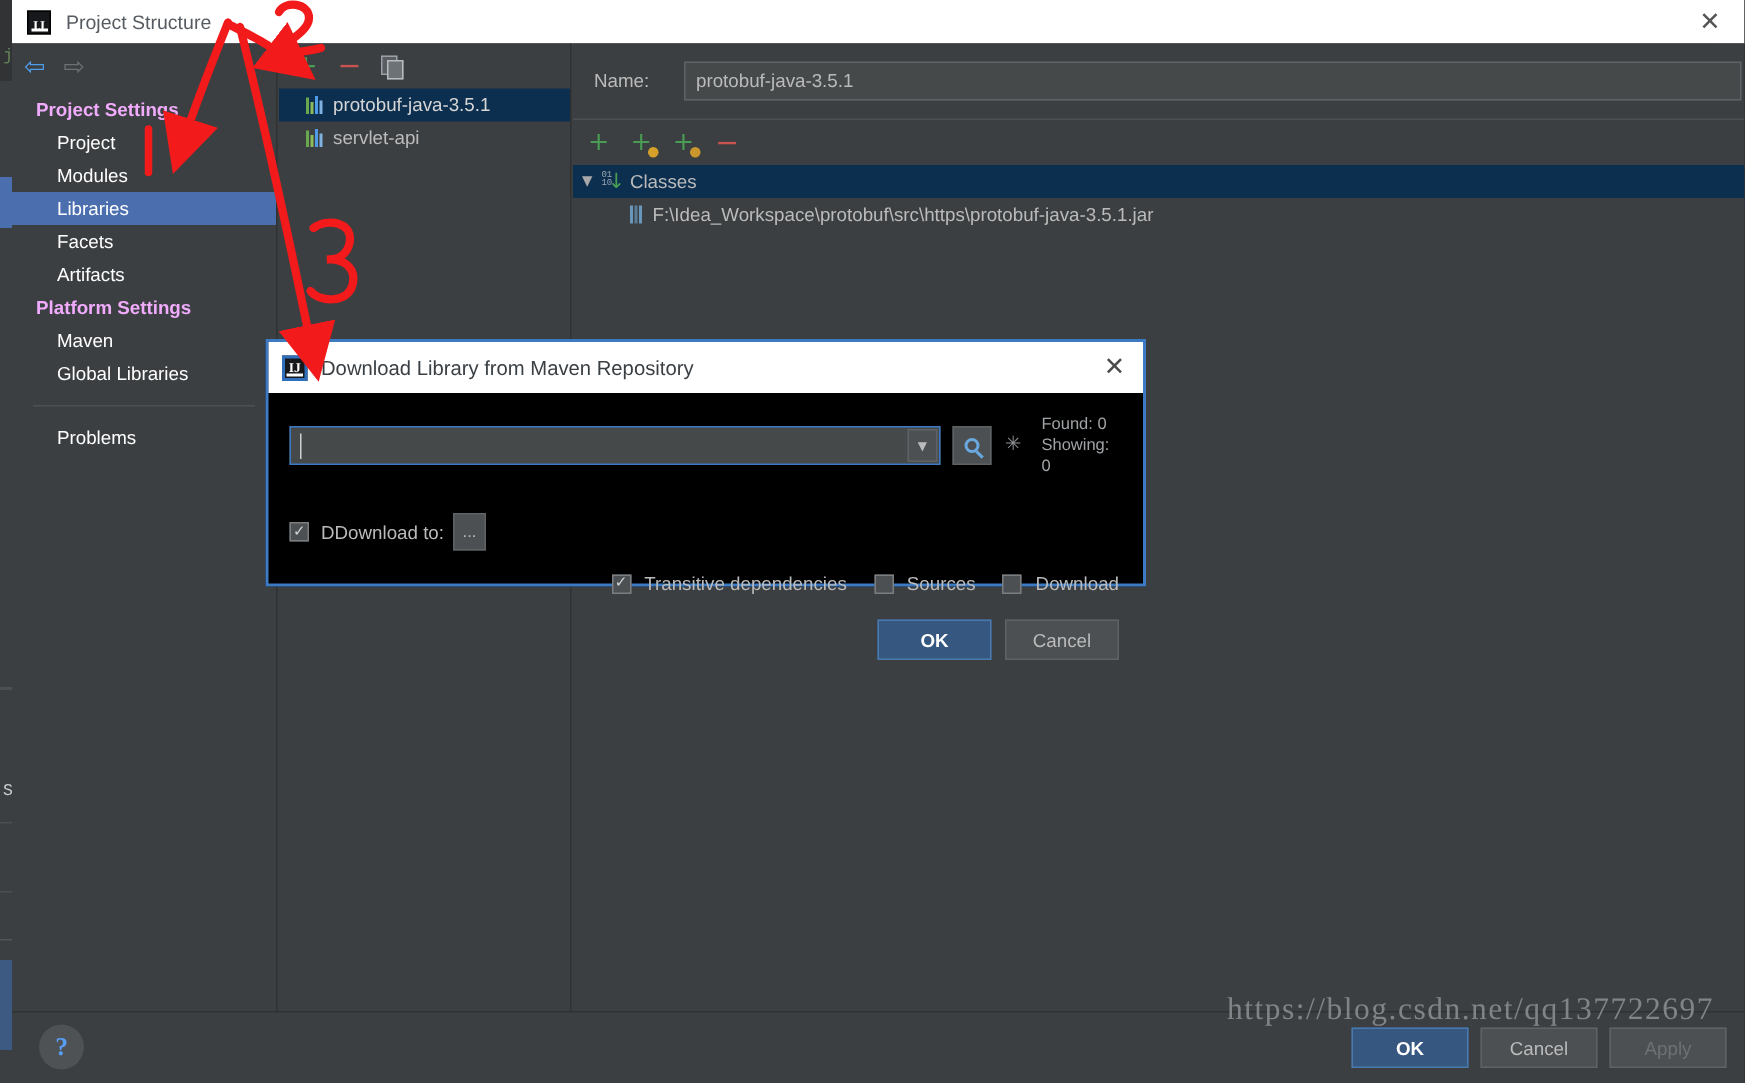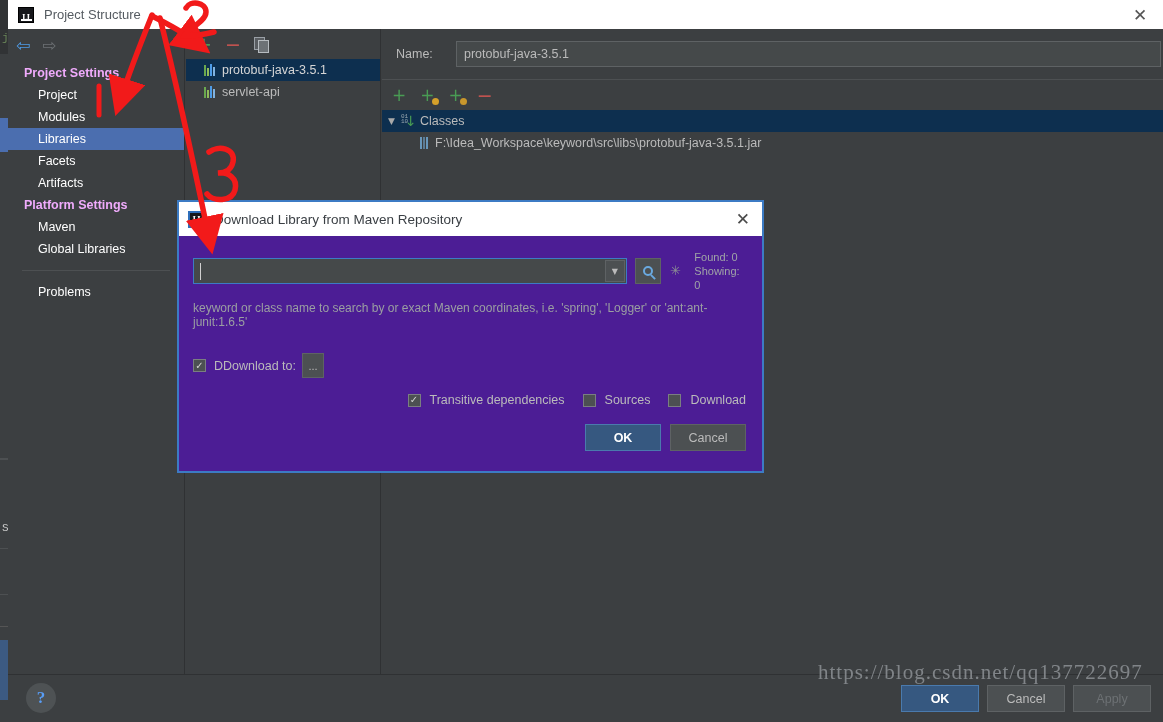--- a/index.html
+++ b/index.html
@@ -120,21 +120,21 @@
     height: 27px; min-width: 78px; padding: 0 14px;
     background: #4c5052; border: 1px solid #5e6264; color: #bbbbbb;
     font-size: 12.5px; display: inline-flex; align-items: center; justify-content: center;
     font-family: "Liberation Sans", sans-serif;
   }
   .btn.primary { background: #365880; border-color: #4a7aad; color: #ffffff; font-weight: bold; }
   .btn.disabled { color: #6d7174; }
   .ps-bottom-btns { position: absolute; right: 12px; top: 10px; display: flex; gap: 8px; }
 
   
-  .mvn { position: absolute; left: 177px; top: 200px; width: 587px; height: 273px; border: 2px solid #3c7bc4; background: #4c1d95; }
+  .mvn { position: absolute; left: 177px; top: 226px; width: 587px; height: 165px; border: 2px solid #3c7bc4; background: #000000; }
   .mvn-title { height: 34px; background: #ffffff; display: flex; align-items: center; position: relative; }
   .mvn-ij {
     margin-left: 9px; width: 17px; height: 17px; background: #17181c; border: 2px solid #2f6fbb; position: relative;
     display: flex; align-items: center; justify-content: center;
   }
   .mvn-ij::before { content: "IJ"; color: #fff; font-size: 9px; font-weight: bold; font-family: "Liberation Serif", serif; }
   .mvn-ij::after { content: ""; position: absolute; bottom: 1px; left: 1px; width: 11px; height: 2px; background: #fff; }
   .mvn-title-txt { margin-left: 9px; font-size: 13.5px; color: #3a3f44; }
   .mvn-x { position: absolute; right: 12px; top: 7px; color: #4a4a4a; font-size: 17px; font-family: "DejaVu Sans", sans-serif; }
 
@@ -290,21 +290,21 @@
               <span class="dn">↓</span>
           </span>
           <span>Classes</span>
         </div>
         <div class="tree-row child">
           <span class="jar-icon">
             <i style="height:12px;"></i>
               <i style="height:12px;opacity:.7;"></i>
               <i style="height:12px;"></i>
           </span>
-          <span>F:\Idea_Workspace\keyword\src\libs\protobuf-java-3.5.1.jar</span>
+          <span>F:\Idea_Workspace\protobuf\src\https\protobuf-java-3.5.1.jar</span>
         </div>
       </div>
 
       <div class="ps-bottom">
         <div class="help-btn">?</div>
         <div class="ps-bottom-btns">
           <div class="btn primary">OK</div>
           <div class="btn">Cancel</div>
           <div class="btn disabled">Apply</div>
         </div>
@@ -331,21 +331,20 @@
         <div class="search-btn">
           <span class="mag"></span>
         </div>
         <div class="spinner">✳</div>
         <div class="counts">
           <div>Found: 0</div>
           <div>Showing: 0</div>
         </div>
       </div>
 
-      <div class="hint">keyword or class name to search by or exact Maven coordinates, i.e. 'spring', 'Logger' or 'ant:ant-junit:1.6.5'</div>
 
       <div class="dl-row">
         <span class="cb">✓</span>
         <span class="dl-label"><span class="u" style="text-decoration:none">D</span><span>Download to:</span></span>
         <div class="dots-btn">...</div>
       </div>
 
       <div class="opt-row">
         <span class="cb">✓</span>
         <span class="opt-label">Transitive dependencies</span>

